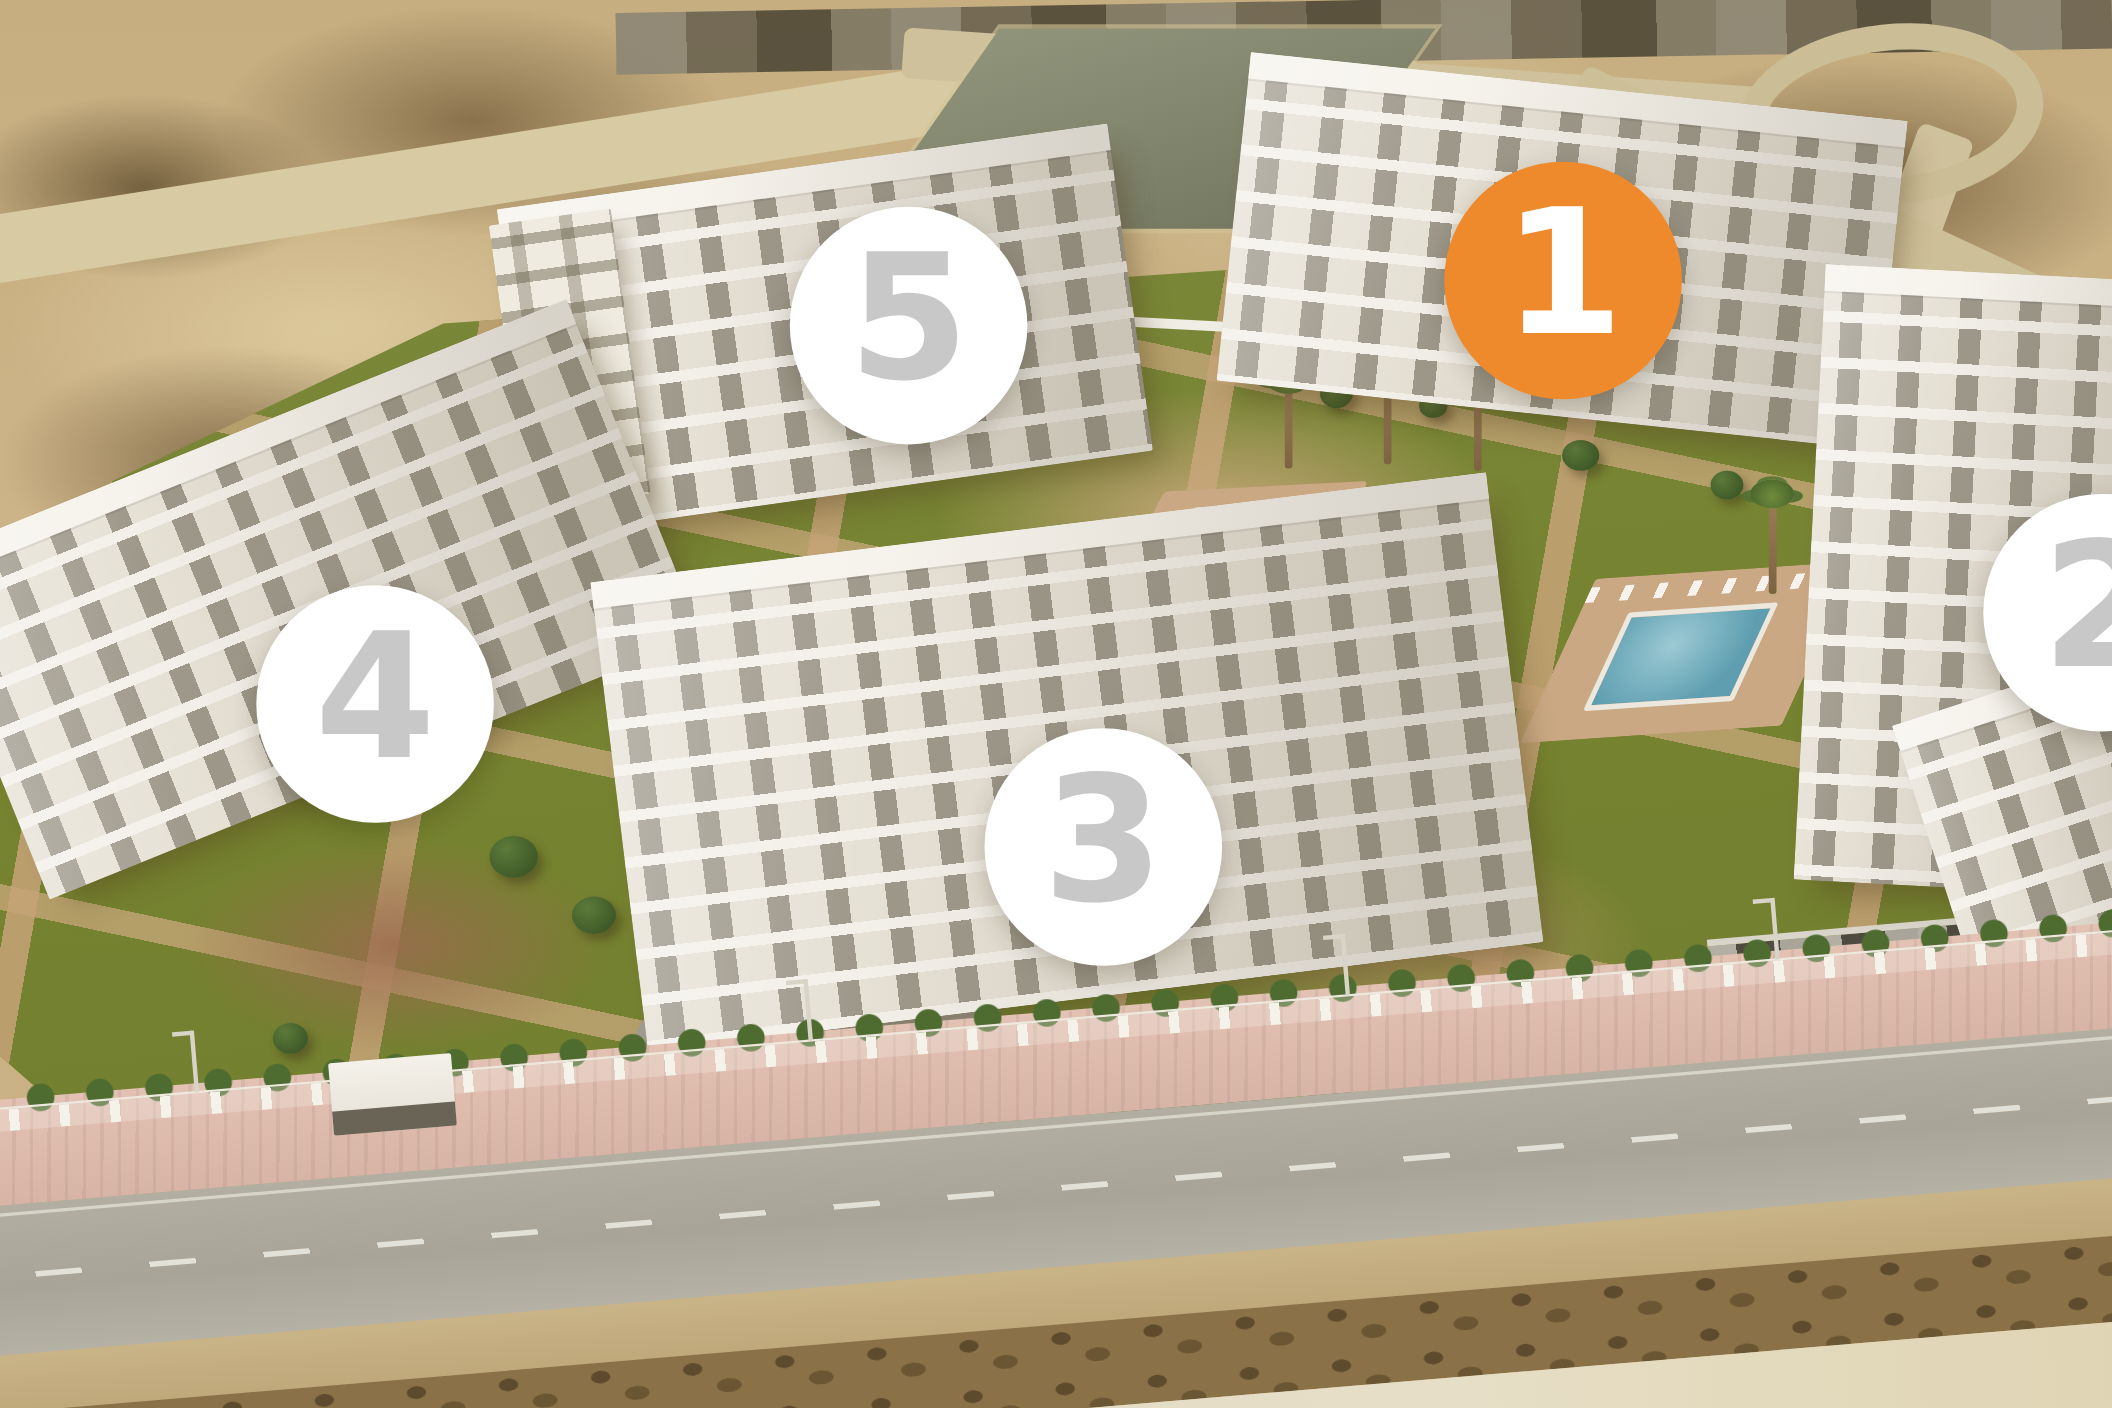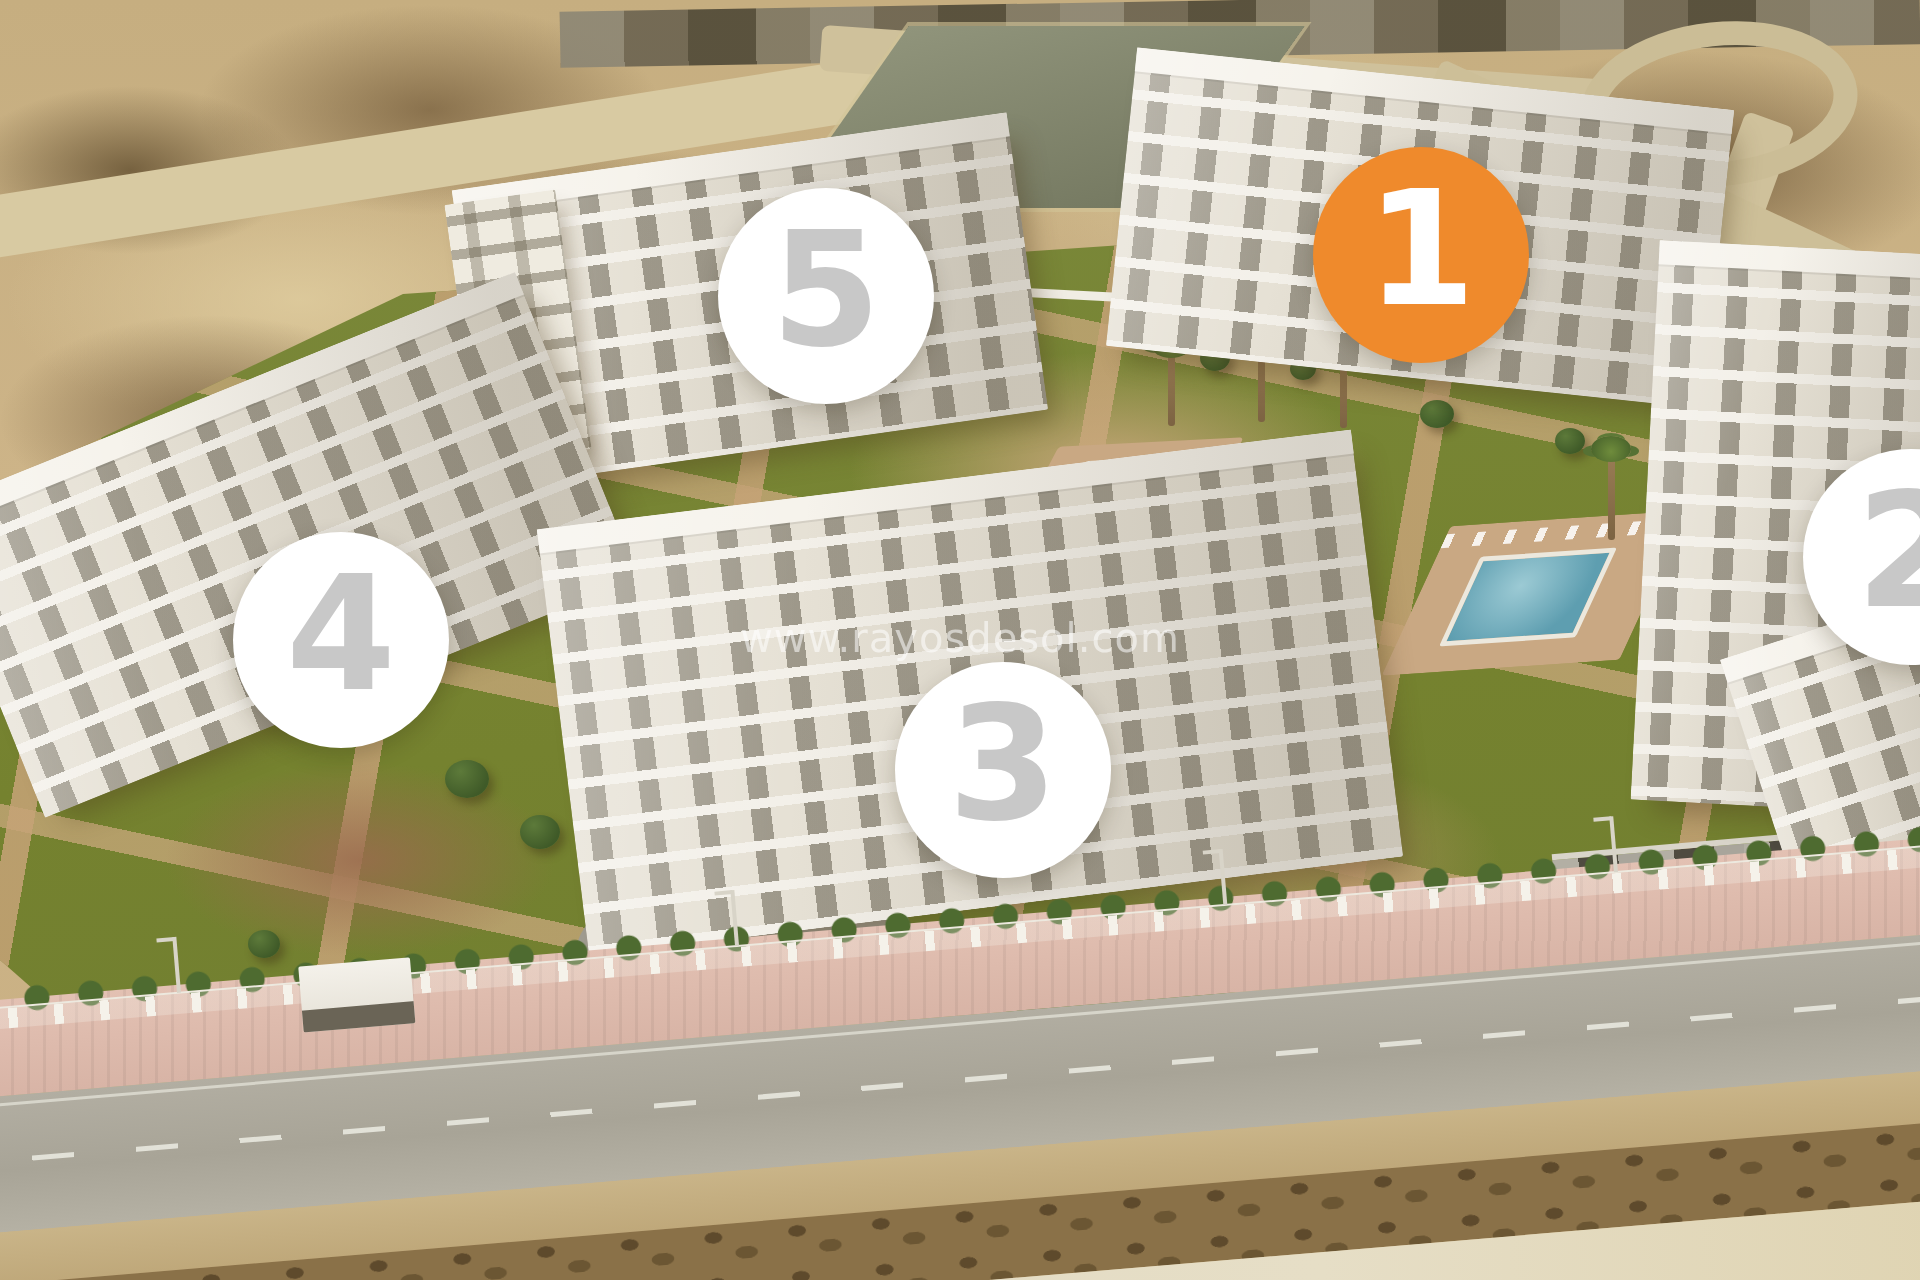--- a/index.html
+++ b/index.html
@@ -243,15 +243,14 @@
   <div class="marker marker-3">
     <span>3</span>
   </div>
   <div class="marker marker-4">
     <span>4</span>
   </div>
   <div class="marker marker-5">
     <span>5</span>
   </div>
 
-  <div class="watermark">www.rayosdesol.com</div>
 
 </div>
 
 </body></html>

